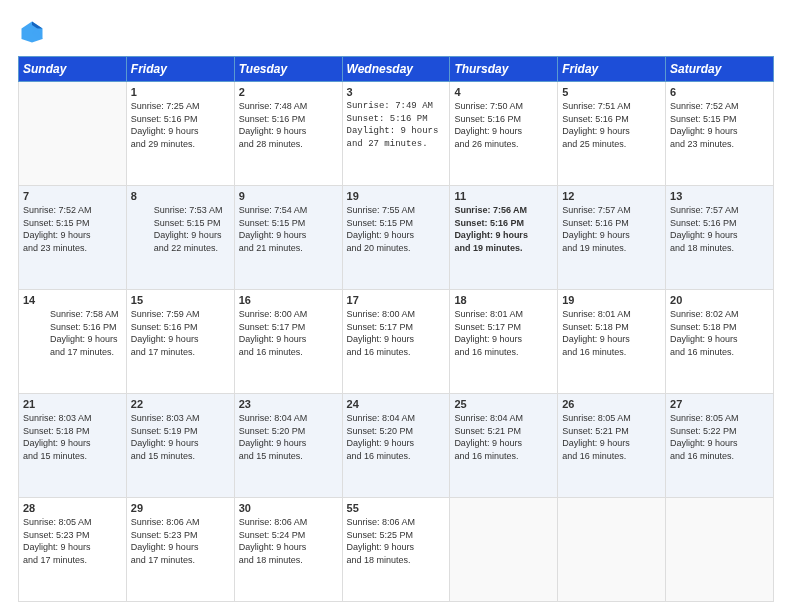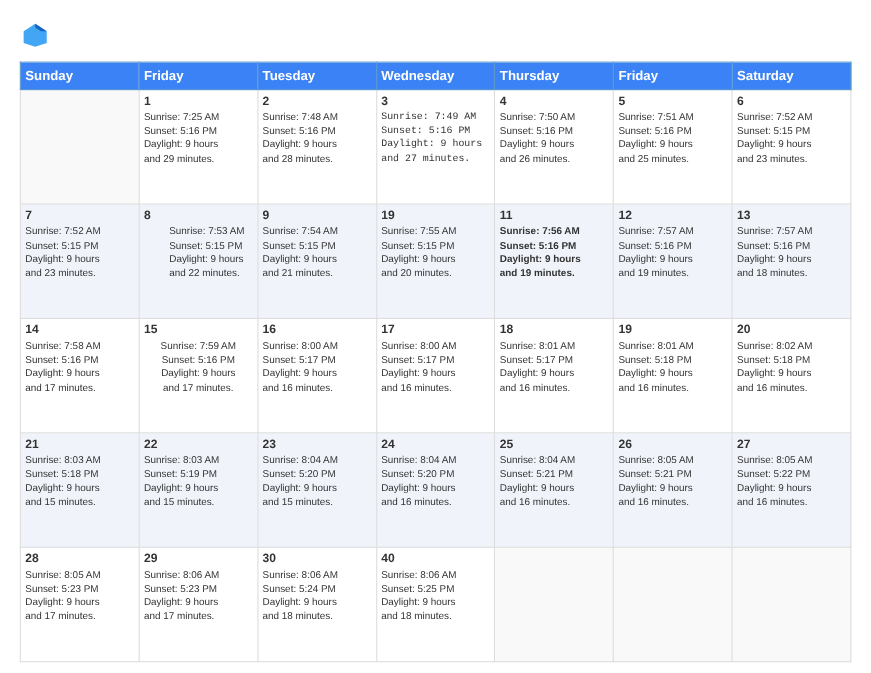--- a/index.html
+++ b/index.html
@@ -52,21 +52,22 @@
       font-size: 14px;
       color: #444;
     }
     .calendar {
       width: 100%;
       border-collapse: collapse;
       flex: 1;
       table-layout: fixed;
     }
     .calendar thead tr {
-      background-color: #3b82f6;
+      background-color: #1d4ed8;
+      font-style: italic;
     }
     .calendar thead th {
       color: #fff;
       font-size: 12px;
       font-weight: bold;
       padding: 5px 4px;
       text-align: left;
       border: 1px solid #5a9ad0;
     }
     .calendar tbody tr {
@@ -223,28 +224,28 @@
             <span class="day-number">13</span>
             <div class="day-info" style="white-space: pre-line;">Sunrise: 7:57 AM
 Sunset: 5:16 PM
 Daylight: 9 hours
 and 18 minutes.</div>
           </td>
         </tr>
         <tr class="row-white">
           <td>
             <span class="day-number">14</span>
-            <div class="day-info" style="white-space: pre-line;">Sunrise: 7:58 AM
+            <div class="day-info" style="white-space: pre-line; margin-left: 27px;">Sunrise: 7:58 AM
 Sunset: 5:16 PM
 Daylight: 9 hours
 and 17 minutes.</div>
           </td>
           <td>
             <span class="day-number">15</span>
-            <div class="day-info" style="white-space: pre-line; text-align: center;">Sunrise: 7:59 AM
+            <div class="day-info" style="white-space: pre-line;">Sunrise: 7:59 AM
 Sunset: 5:16 PM
 Daylight: 9 hours
 and 17 minutes.</div>
           </td>
           <td>
             <span class="day-number">16</span>
             <div class="day-info" style="white-space: pre-line;">Sunrise: 8:00 AM
 Sunset: 5:17 PM
 Daylight: 9 hours
 and 16 minutes.</div>
@@ -345,21 +346,21 @@
 and 17 minutes.</div>
           </td>
           <td>
             <span class="day-number">30</span>
             <div class="day-info" style="white-space: pre-line;">Sunrise: 8:06 AM
 Sunset: 5:24 PM
 Daylight: 9 hours
 and 18 minutes.</div>
           </td>
           <td>
-            <span class="day-number">40</span>
+            <span class="day-number">55</span>
             <div class="day-info" style="white-space: pre-line;">Sunrise: 8:06 AM
 Sunset: 5:25 PM
 Daylight: 9 hours
 and 18 minutes.</div>
           </td>
           <td class="empty"></td>
           <td class="empty"></td>
           <td class="empty"></td>
         </tr>
       </tbody>

